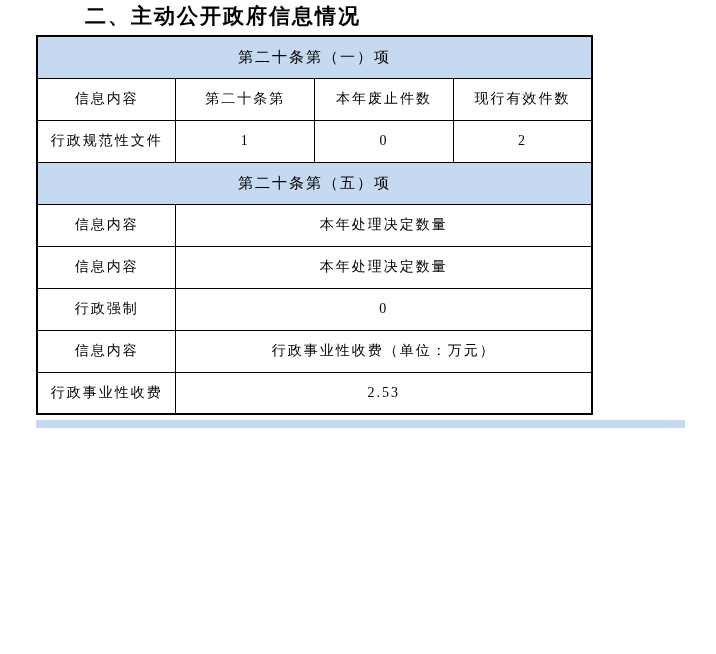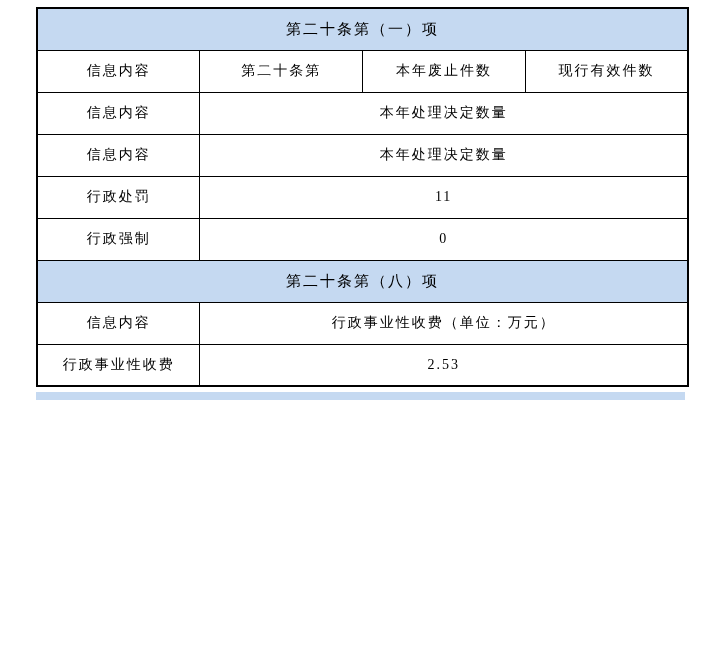--- a/index.html
+++ b/index.html
@@ -18,21 +18,21 @@
     font-weight: bold;
     font-size: 21px;
     line-height: 24px;
     margin: 4px 0 0 85px;
     letter-spacing: 2px;
     color: var(--text-color);
   }
   table.report-table {
     border-collapse: collapse;
     table-layout: fixed;
-    width: 653px;
+    width: 557px;
     margin: 7px 0 4px 36px;
     border: 2px solid var(--border-color);
   }
   table.report-table td {
     border: 1px solid var(--border-color);
     height: 42px;
     padding: 0 4px;
     text-align: center;
     vertical-align: middle;
     font-size: 14px;
@@ -53,56 +53,59 @@
     width: 649px;
     height: 8px;
     margin: 5px 0 0 36px;
     background: var(--header-bg);
   }
 </style>
 </head>
 <body>
 
 <div class="page">
+  <h2 class="title">二、主动公开政府信息情况</h2>
 
   <table class="report-table">
     <colgroup>
       <col style="width:25%">
         <col style="width:25%">
         <col style="width:25%">
         <col style="width:25%">
     </colgroup>
     <tbody id="table-body">
         <tr class="section-header-row">
           <td colspan="4">第二十条第（一）项</td>
         </tr>
         <tr>
           <td colspan="1">信息内容</td>
           <td colspan="1">第二十条第</td>
           <td colspan="1">本年废止件数</td>
           <td colspan="1">现行有效件数</td>
         </tr>
         <tr>
+          <td colspan="1">行政规范性文件</td>
+          <td colspan="1" class="value-cell">1</td>
+          <td colspan="1" class="value-cell">0</td>
+          <td colspan="1" class="value-cell">2</td>
+        </tr>
+        <tr class="section-header-row">
+          <td colspan="4">第二十条第（五）项</td>
+        </tr>
+        <tr>
           <td colspan="1">信息内容</td>
           <td colspan="3">本年处理决定数量</td>
         </tr>
         <tr>
           <td colspan="1">信息内容</td>
           <td colspan="3">本年处理决定数量</td>
         </tr>
         <tr>
-          <td colspan="1">行政处罚</td>
-          <td colspan="3" class="value-cell">11</td>
-        </tr>
-        <tr>
           <td colspan="1">行政强制</td>
           <td colspan="3" class="value-cell">0</td>
-        </tr>
-        <tr class="section-header-row">
-          <td colspan="4">第二十条第（八）项</td>
         </tr>
         <tr>
           <td colspan="1">信息内容</td>
           <td colspan="3">行政事业性收费（单位：万元）</td>
         </tr>
         <tr>
           <td colspan="1">行政事业性收费</td>
           <td colspan="3" class="value-cell">2.53</td>
         </tr>
       </tbody>

